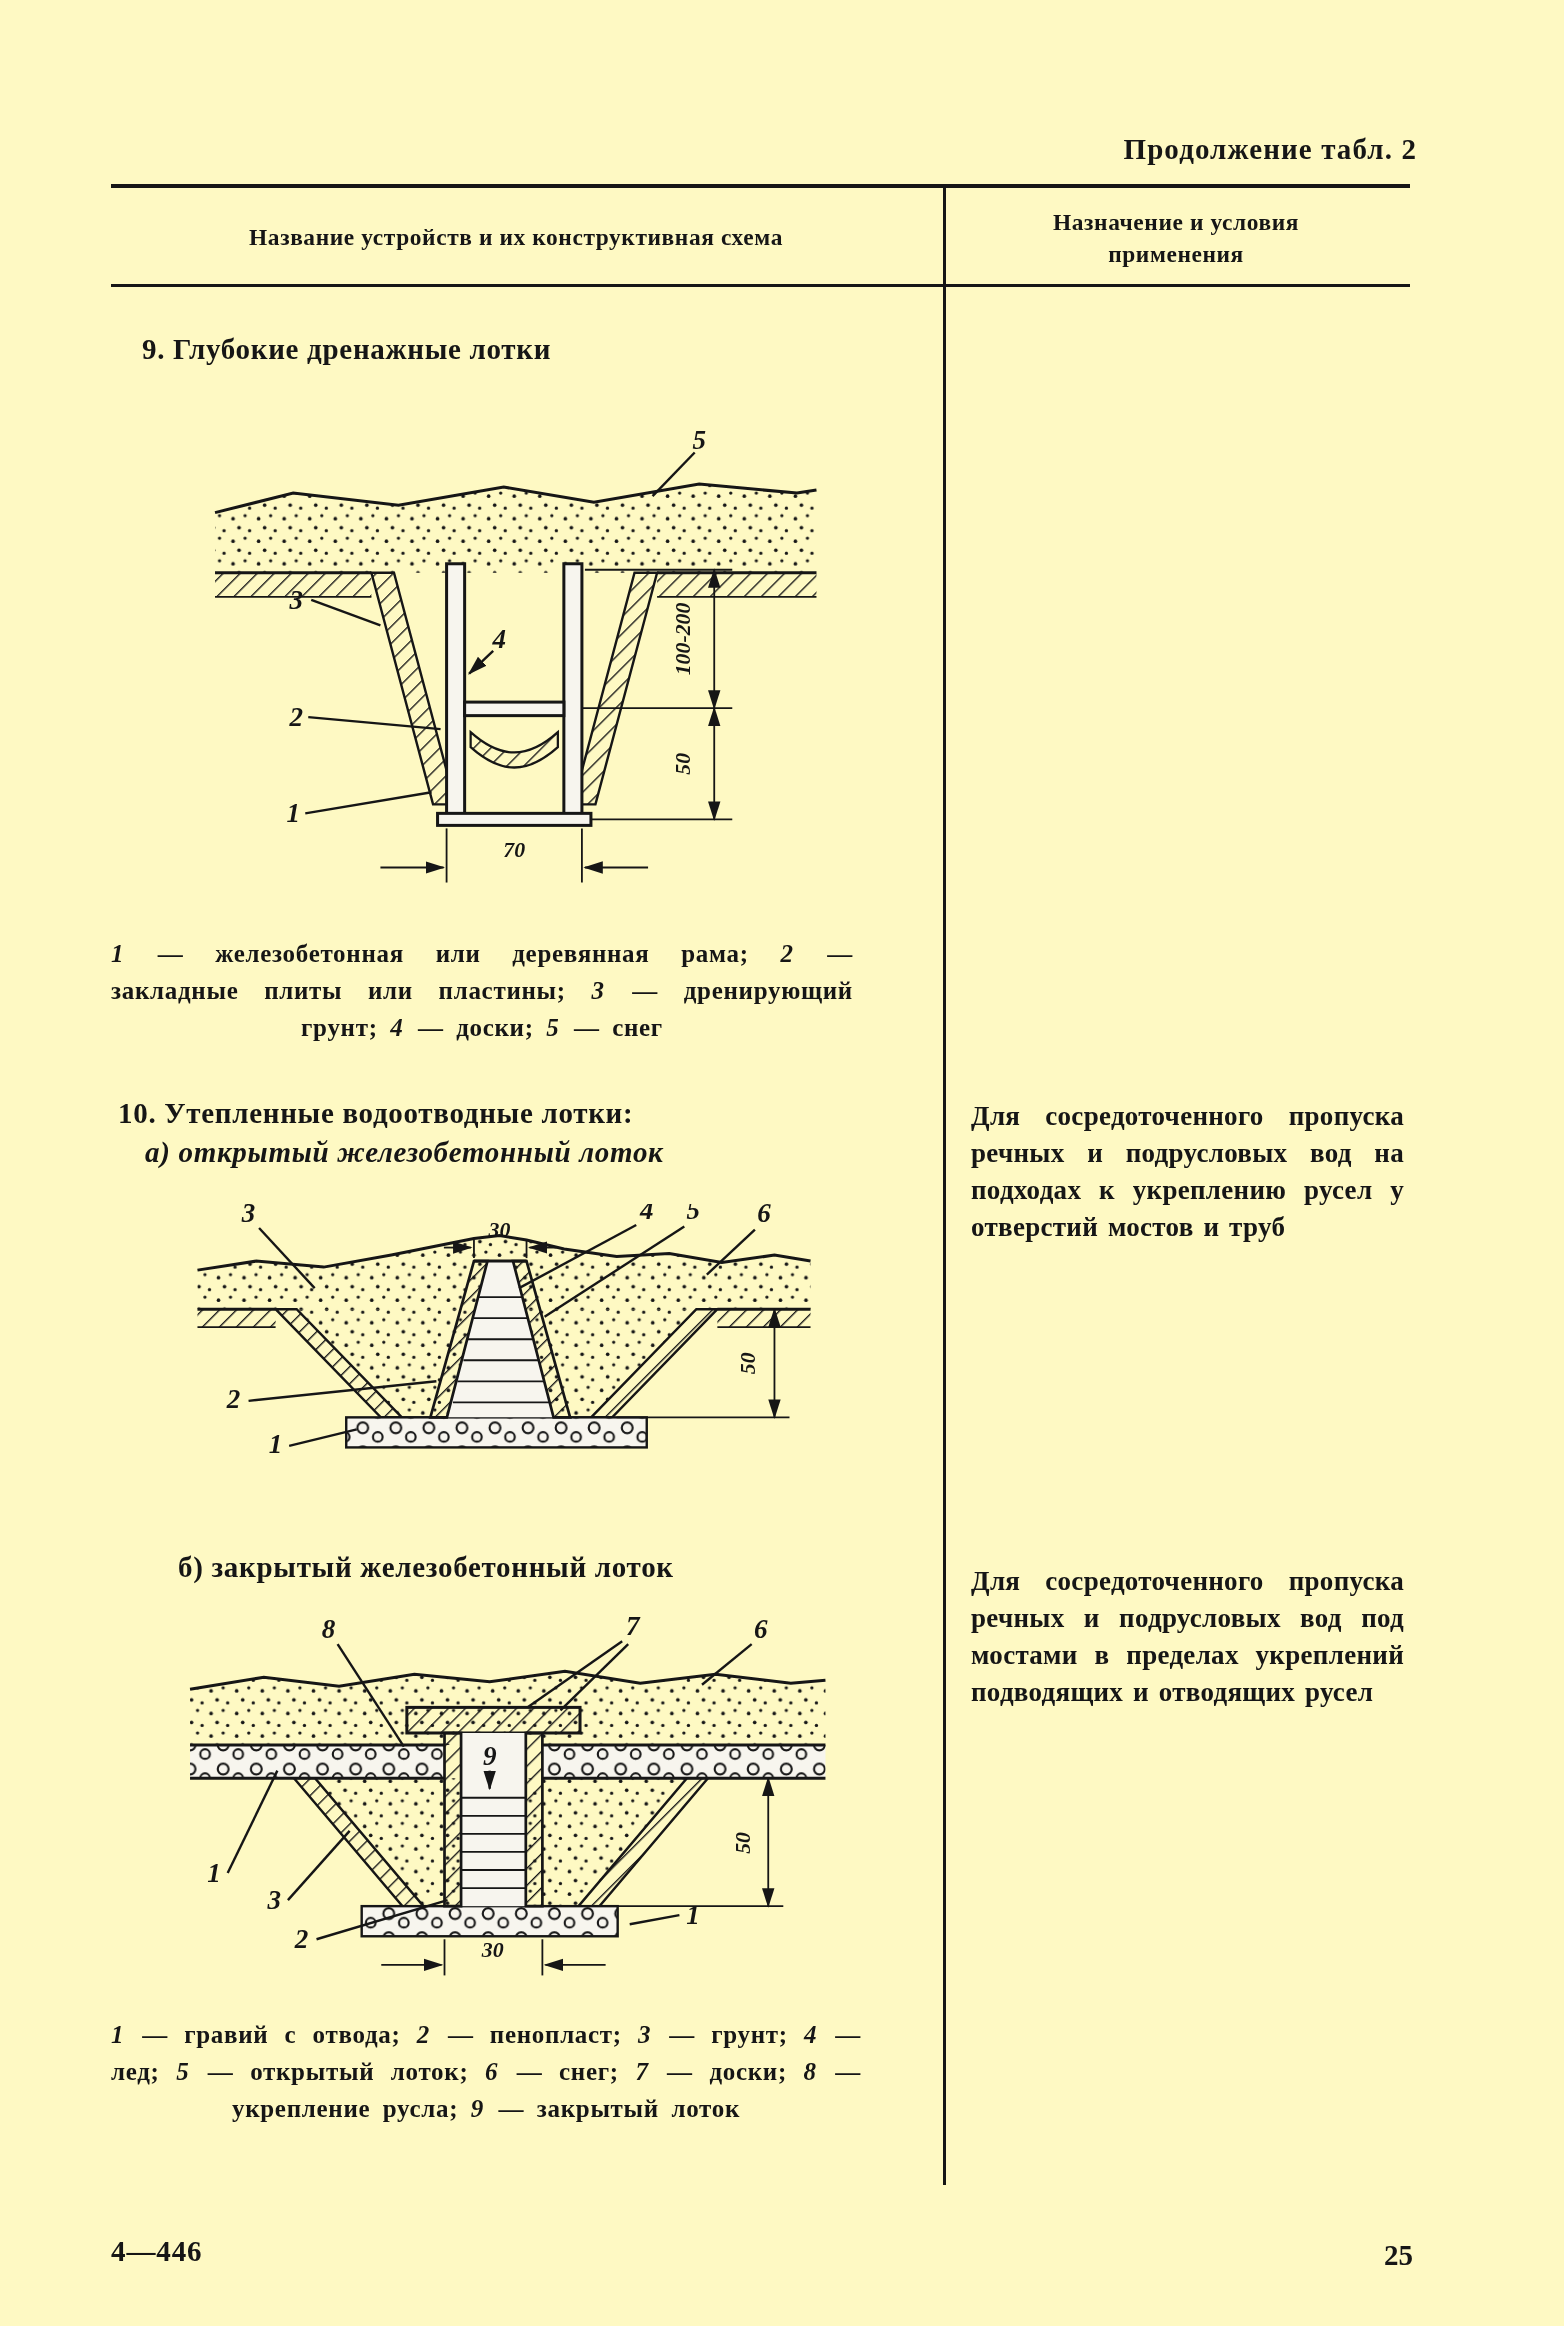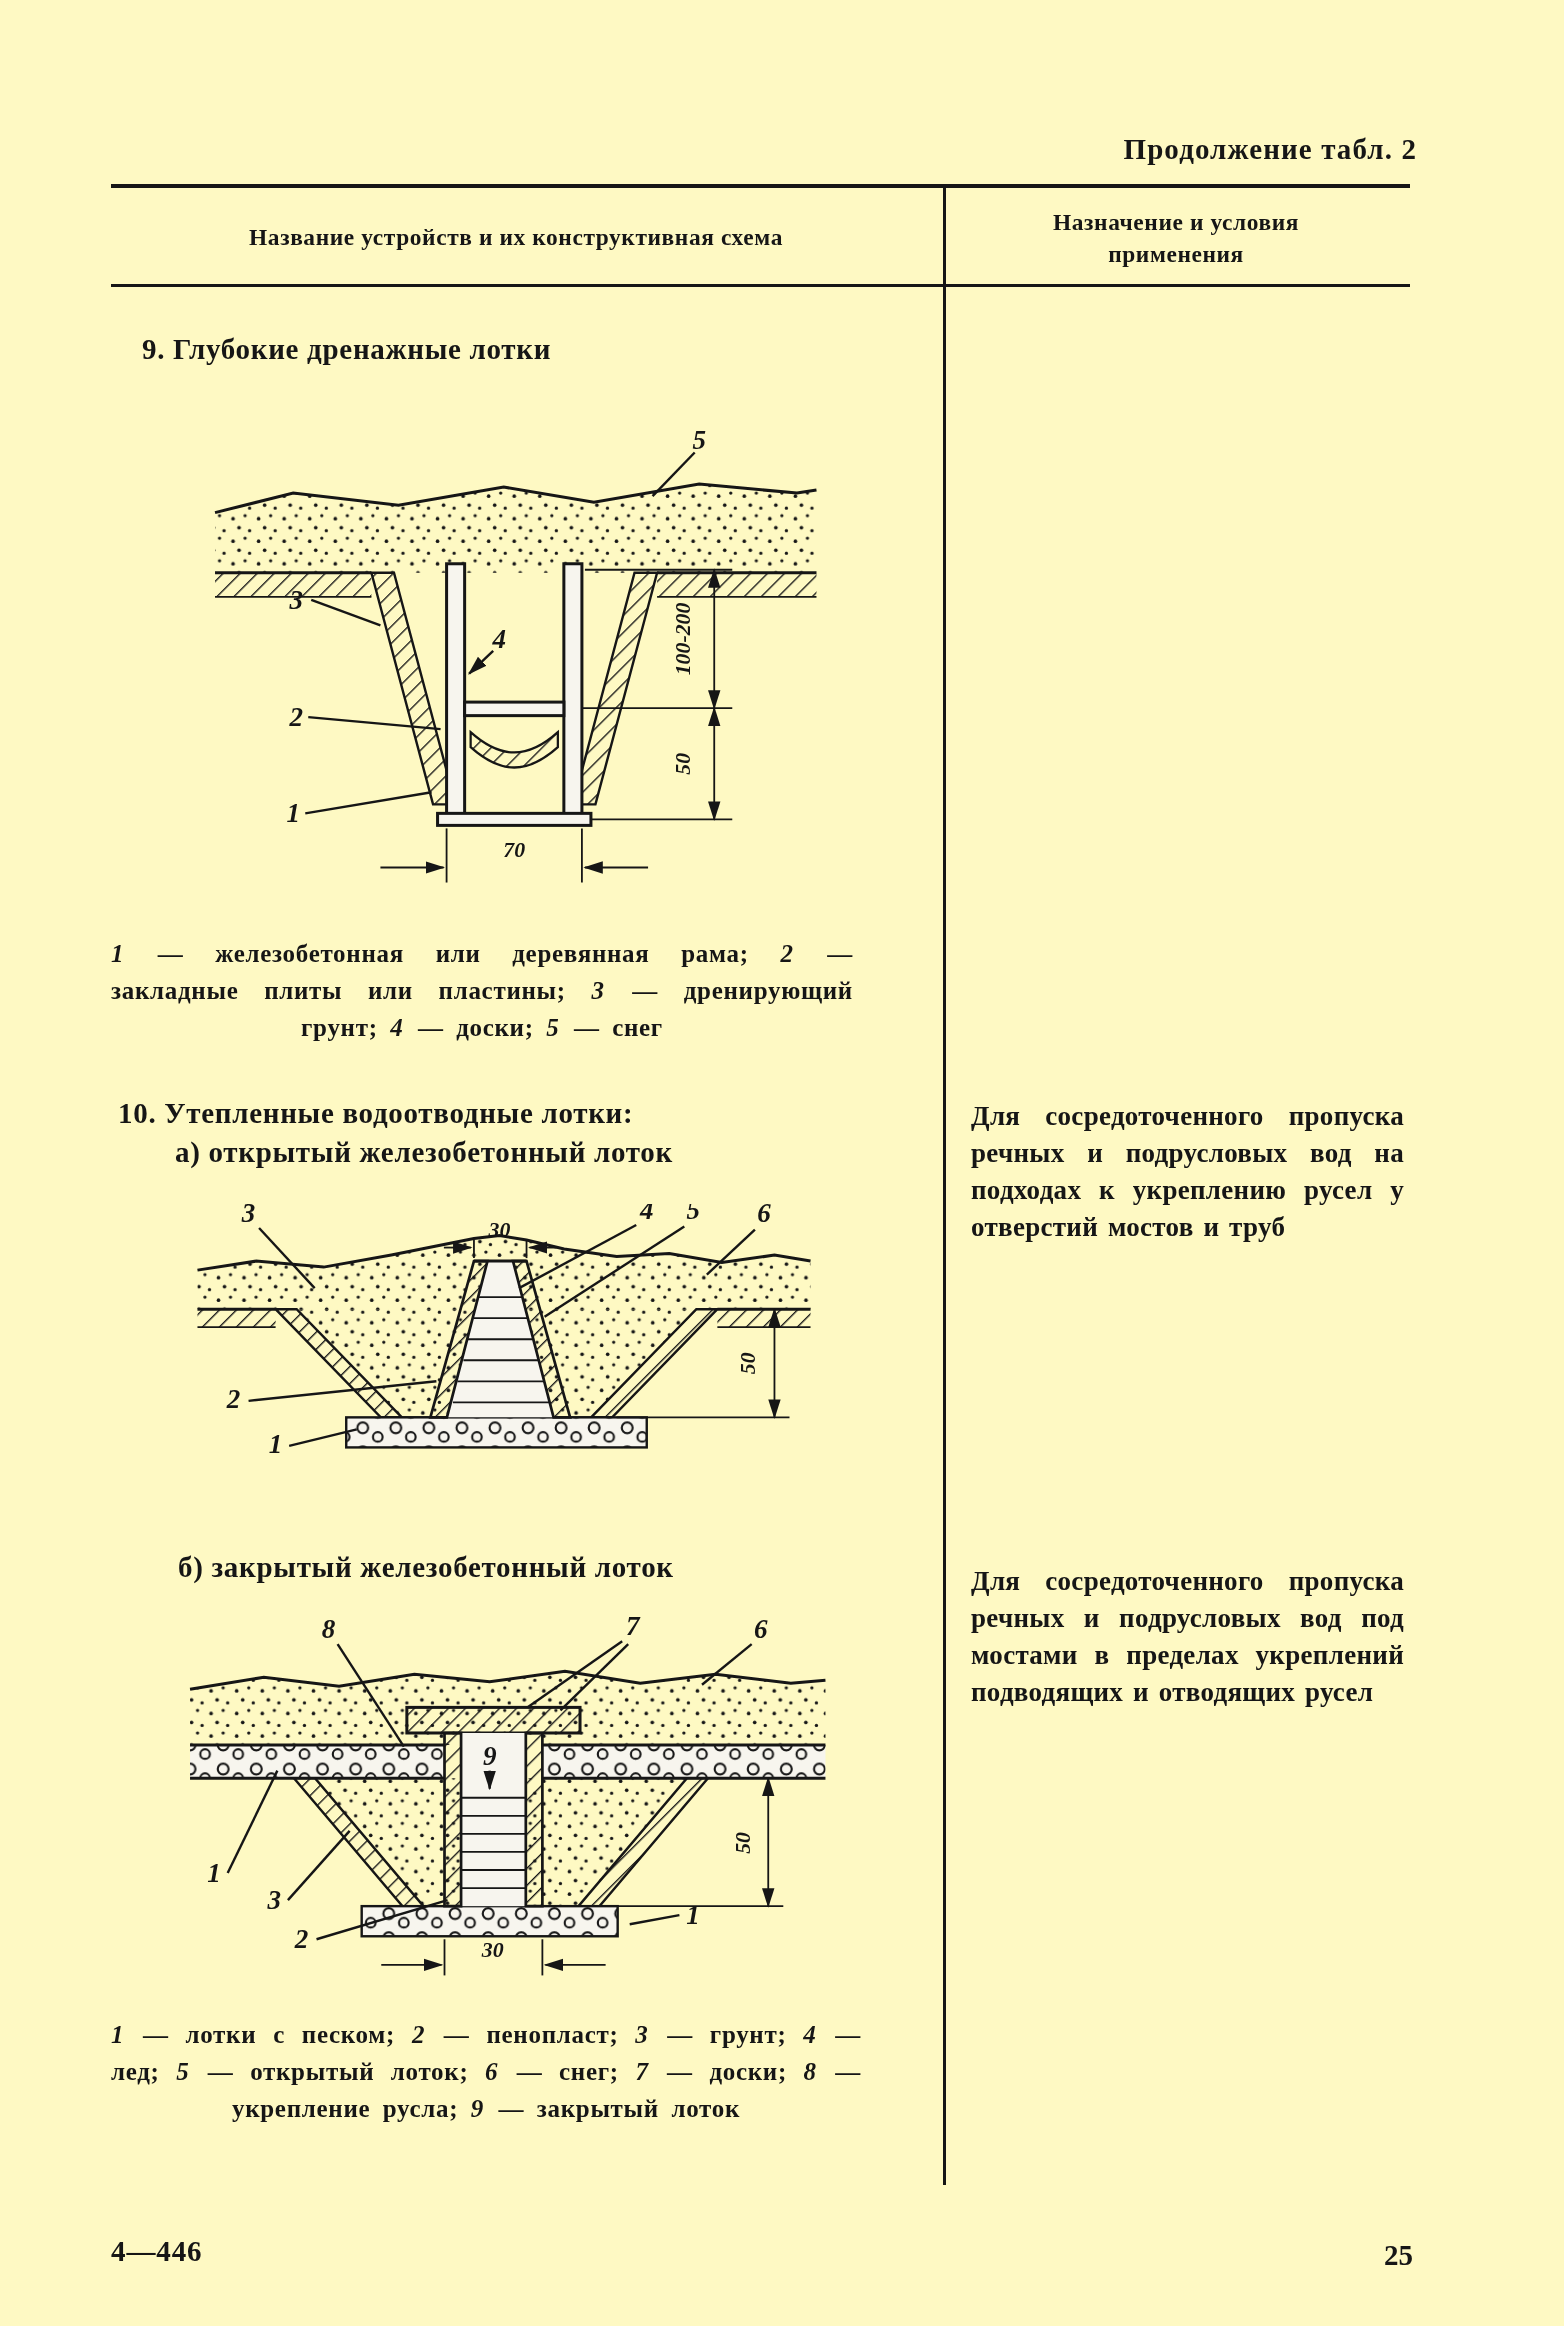--- a/index.html
+++ b/index.html
@@ -27,21 +27,21 @@
   .purpose10a { top:1098px; }
   .purpose10b { top:1563px; }
   .legend {
     font-size:25px; font-weight:700; line-height:37px; text-align:justify;
     text-align-last:center; letter-spacing:0.7px; word-spacing:5.6px; margin:0;
   }
   .legend i { font-style:italic; padding-right:1.9px; }
   .legend9 { left:111px; top:935px; width:742px; }
   .legend10 { left:111px; top:2016px; width:750px; }
   .item10-title { left:118px; top:1094px; }
-  .item10-sub { margin-left:57px; }
+  .item10-sub { margin-left:27px;font-style:italic; }
   .item10b-sub { left:178px; top:1548px; }
   .footer-sig { left:111px; top:2235px; font-size:29px; font-weight:700; letter-spacing:0.9px; }
   .footer-page { right:152px; top:2239px; font-size:29px; font-weight:700; }
   .drawing { position:absolute; }
   .d9 { left:203px; top:422px; width:624px; height:482px; }
   .d10a { left:188px; top:1204px; width:632px; height:293px; }
   .d10b { left:181px; top:1617px; width:655px; height:369px; }
   svg text { font-family:"Liberation Serif", serif; font-weight:700; font-style:italic; fill:#161616; }
   svg .cl { font-size:18px; }
   svg .dim { font-size:14.5px; }
@@ -290,19 +290,19 @@
       <line class="th" x1="390" y1="107" x2="390" y2="192" marker-start="url(#arr)" marker-end="url(#arr)"></line>
       <line class="th" x1="175" y1="214" x2="175" y2="238"></line>
       <line class="th" x1="240" y1="214" x2="240" y2="238"></line>
       <line class="th" x1="133" y1="231" x2="173" y2="231" marker-end="url(#arr)"></line>
       <line class="th" x1="282" y1="231" x2="242" y2="231" marker-end="url(#arr)"></line>
     </g>
     <text class="dim" x="378" y="150" text-anchor="middle" transform="rotate(-90 378 150)">50</text>
     <text class="dim" x="207" y="226" text-anchor="middle">30</text>
   </svg>
 
-  <p class="abs legend legend10"><i>1</i><span> — лотки с песком; </span><i>2</i><span> — пенопласт; </span><i>3</i><span> — грунт; </span><i>4</i><span> — лед; </span><i>5</i><span> — открытый лоток; </span><i>6</i><span> — снег; </span><i>7</i><span> — доски; </span><i>8</i><span> — укрепление русла; </span><i>9</i><span> — закрытый лоток</span></p>
+  <p class="abs legend legend10"><i>1</i><span> — гравий с отвода; </span><i>2</i><span> — пенопласт; </span><i>3</i><span> — грунт; </span><i>4</i><span> — лед; </span><i>5</i><span> — открытый лоток; </span><i>6</i><span> — снег; </span><i>7</i><span> — доски; </span><i>8</i><span> — укрепление русла; </span><i>9</i><span> — закрытый лоток</span></p>
 
   <div class="abs footer-sig">4—446</div>
   <div class="abs footer-page">25</div>
 
 </div>
 
 
 </body></html>

